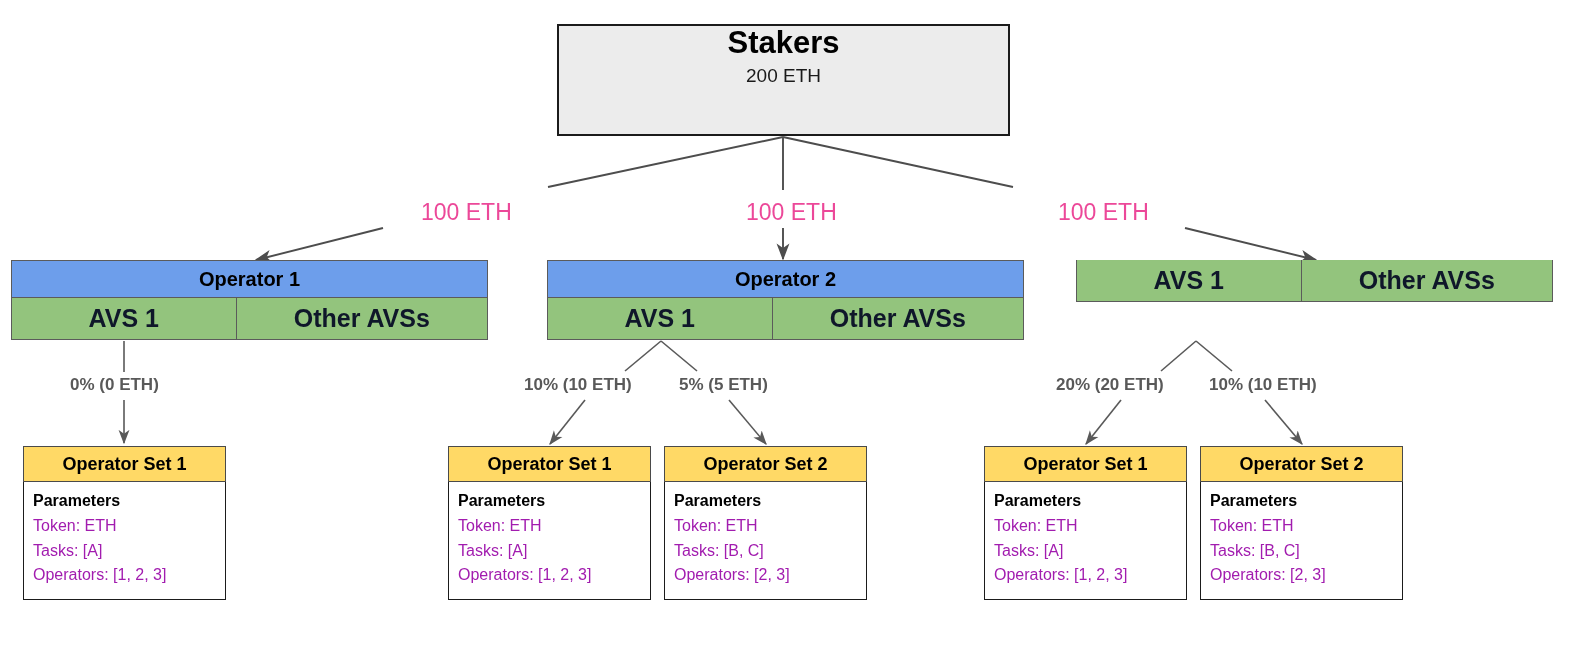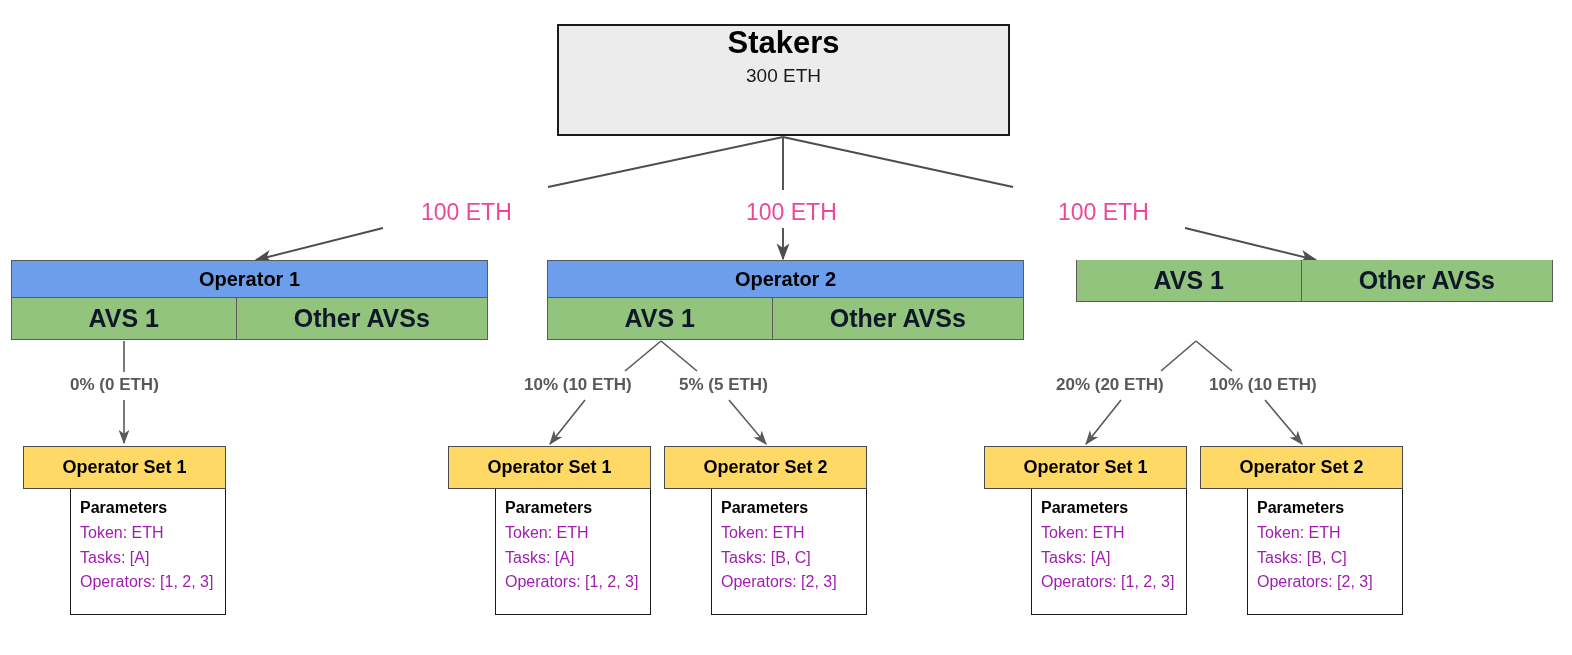--- a/index.html
+++ b/index.html
@@ -36,28 +36,27 @@
     font-size:25px;font-weight:bold;color:#0f172a;
   }
   .op-cell.avs1{width:47.3%;}
   .op-cell.other{width:52.7%;border-left:none;}
 
   
   .opset{
     position:absolute;width:203px;box-sizing:border-box;
   }
   .opset-head{
-    height:43px;background:#ffd966;border:1.6px solid #4a4a4a;box-sizing:border-box;
+    height:36px;background:#ffd966;border:1.6px solid #4a4a4a;box-sizing:border-box;
     display:flex;align-items:center;justify-content:center;
     font-size:18px;font-weight:bold;color:#000;
   }
   .opset-body{
     background:#ffffff;border:1.6px solid #1b1b1b;border-top:none;box-sizing:border-box;
-    padding:7px 7px 19px 9px;
-    margin-left:47px;
+    padding:7px 7px 11px 9px;
   }
   .opset-body .ptitle{font-size:16px;font-weight:bold;color:#000;line-height:1.55;}
   .opset-body .pline{font-size:16px;color:#a21caf;line-height:1.55;white-space:nowrap;}
 
   
   .elabel{
     position:absolute;font-size:23px;color:#ec4899;white-space:nowrap;
   }
   .elabel.pct{font-weight:bold;color:#595959;font-size:17px;}
 </style>
@@ -110,21 +109,21 @@
       <path d="M1121,400 L1086,444" fill="none" stroke="#595959" stroke-width="1.6" marker-end="url(#arrowThin)"></path>
     </g>
     <g>
       <path d="M1196,341 L1232,371" fill="none" stroke="#595959" stroke-width="1.6"></path>
       <path d="M1265,400 L1302,444" fill="none" stroke="#595959" stroke-width="1.6" marker-end="url(#arrowThin)"></path>
     </g>
   </svg>
 
   <div class="stakers">
     <div class="stakers-title">Stakers</div>
-    <div class="stakers-sub">300 ETH</div>
+    <div class="stakers-sub">200 ETH</div>
   </div>
 
   <div class="elabel" style="left:421px;top:199px;">100 ETH</div>
   <div class="elabel" style="left:746px;top:199px;">100 ETH</div>
   <div class="elabel" style="left:1058px;top:199px;">100 ETH</div>
 
   <div class="operator" style="left:11px;top:260px;">
     <div class="op-head">Operator 1</div>
     <div class="op-avs-row">
       <div class="op-cell avs1">AVS 1</div>

